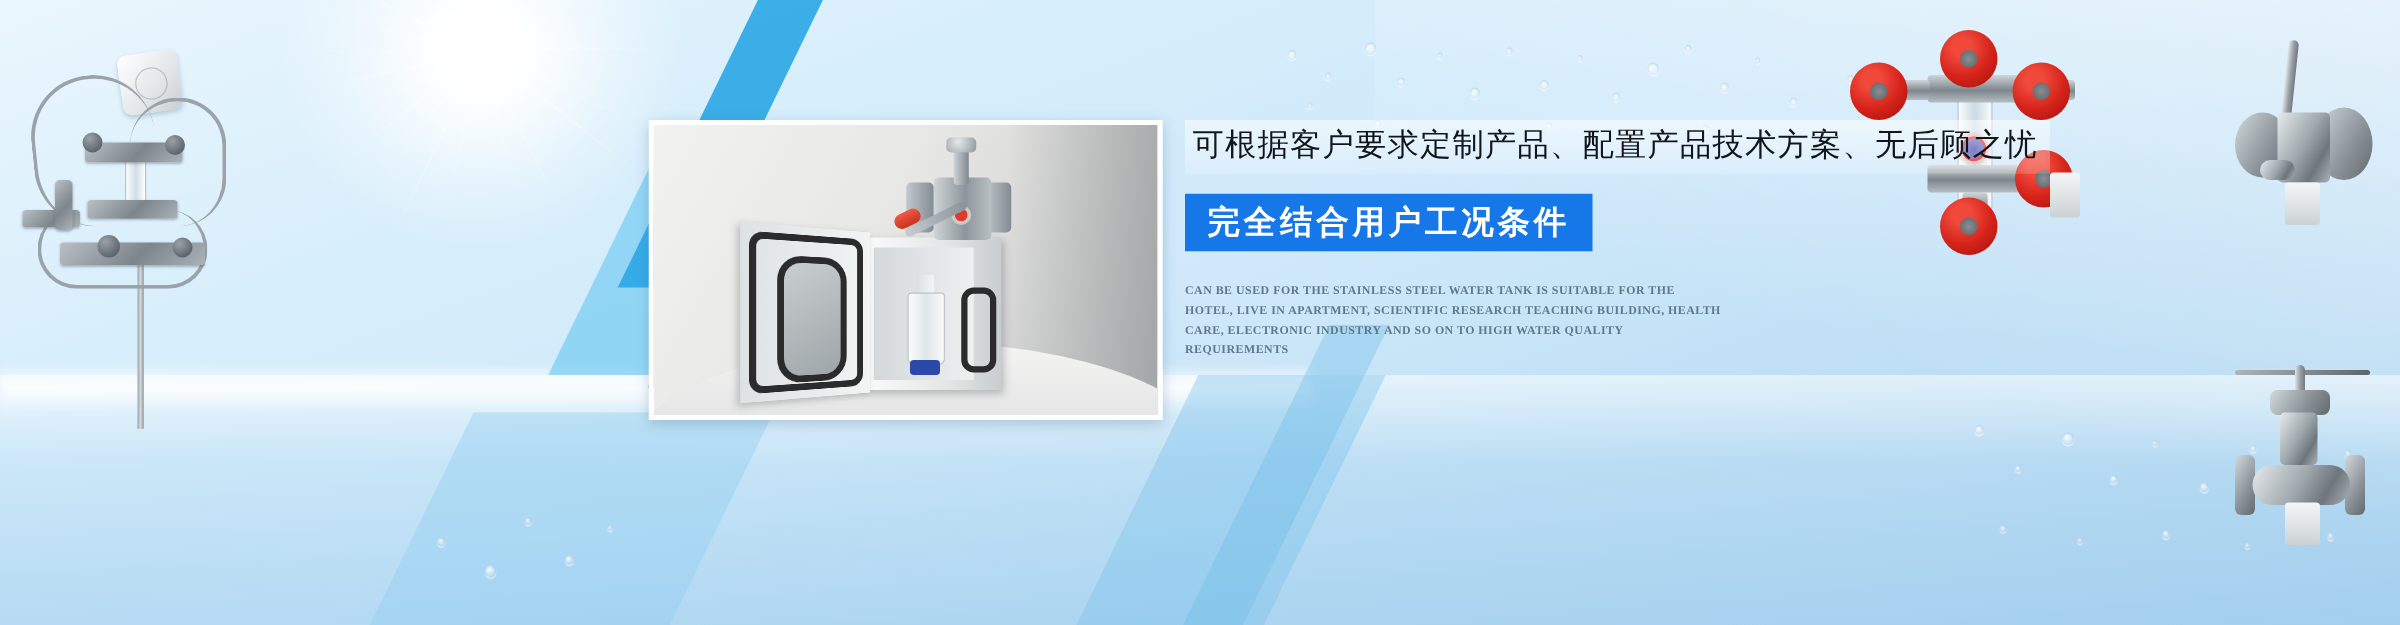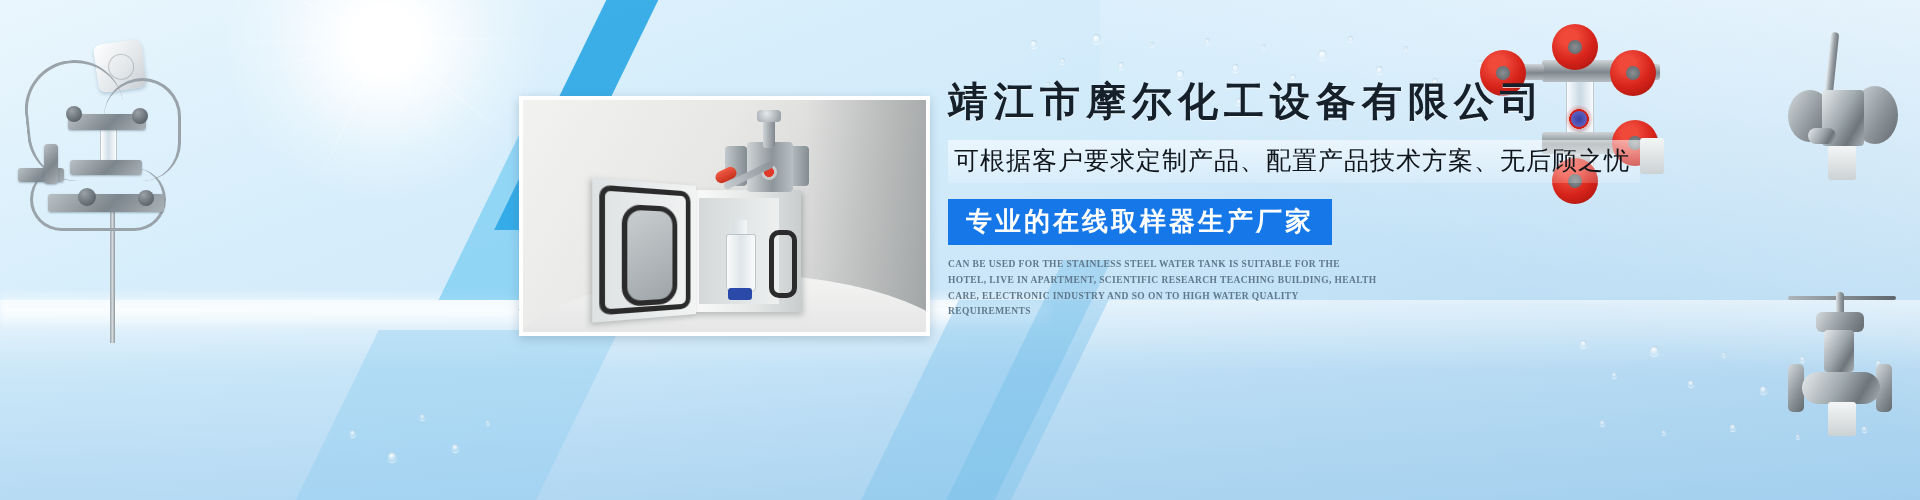--- a/index.html
+++ b/index.html
@@ -155,21 +155,21 @@
     letter-spacing:1px;line-height:1.25;white-space:nowrap;
     background:linear-gradient(to bottom,rgba(255,255,255,.55),rgba(255,255,255,.18));
     padding:5px 10px 7px 6px;
   }
   .custom{
     display:inline-block;margin-top:16px;background:#1678e8;color:#ffffff;
     font-size:26px;font-weight:700;letter-spacing:3px;line-height:1;
     padding:9px 18px 11px 18px;white-space:nowrap;
   }
   .english{
-    margin-top:12px;width:430px;font-family:"Liberation Serif",serif;
+    margin-top:25px;width:430px;font-family:"Liberation Serif",serif;
     font-size:9.5px;line-height:1.65;letter-spacing:.4px;color:#5f788c;font-weight:700;
     text-transform:uppercase;
   }
 
   
   .logo{position:absolute;left:246px;top:460px;font-family:"Liberation Serif",serif;
         font-weight:700;font-size:38px;letter-spacing:1px;color:rgba(255,255,255,.28);
         text-shadow:0 1px 0 rgba(255,255,255,.95),0 -1px 0 rgba(255,255,255,.95),
                     1px 0 0 rgba(255,255,255,.95),-1px 0 0 rgba(255,255,255,.95);
         line-height:1;}
@@ -345,20 +345,19 @@
     <div class="vstem" style="left:56px;top:20px;width:8px;height:72px;"></div>
     <div class="vflange" style="left:36px;top:40px;width:48px;height:20px;border-radius:6px;"></div>
     <div class="vbody" style="left:44px;top:58px;width:30px;height:42px;"></div>
     <div class="vflange" style="left:8px;top:92px;width:16px;height:48px;border-radius:5px;"></div>
     <div class="vflange" style="left:96px;top:92px;width:16px;height:48px;border-radius:5px;"></div>
     <div class="vbody" style="left:22px;top:100px;width:78px;height:32px;border-radius:16px;"></div>
     <div class="vbase" style="left:48px;top:130px;width:28px;height:34px;"></div>
   </div>
 
   <div class="copy">
-    <div class="company">靖江市摩尔化工设备有限公司</div>
     <div><span class="subline">可根据客户要求定制产品、配置产品技术方案、无后顾之忧</span></div>
-    <div><span class="custom">专业的在线取样器生产厂家</span></div>
+    <div><span class="custom">完全结合用户工况条件</span></div>
     <div class="english">CAN BE USED FOR THE STAINLESS STEEL WATER TANK IS SUITABLE FOR THE HOTEL, LIVE IN APARTMENT, SCIENTIFIC RESEARCH TEACHING BUILDING, HEALTH CARE, ELECTRONIC INDUSTRY AND SO ON TO HIGH WATER QUALITY REQUIREMENTS</div>
   </div>
 
 
 </div>
 
 </body></html>

